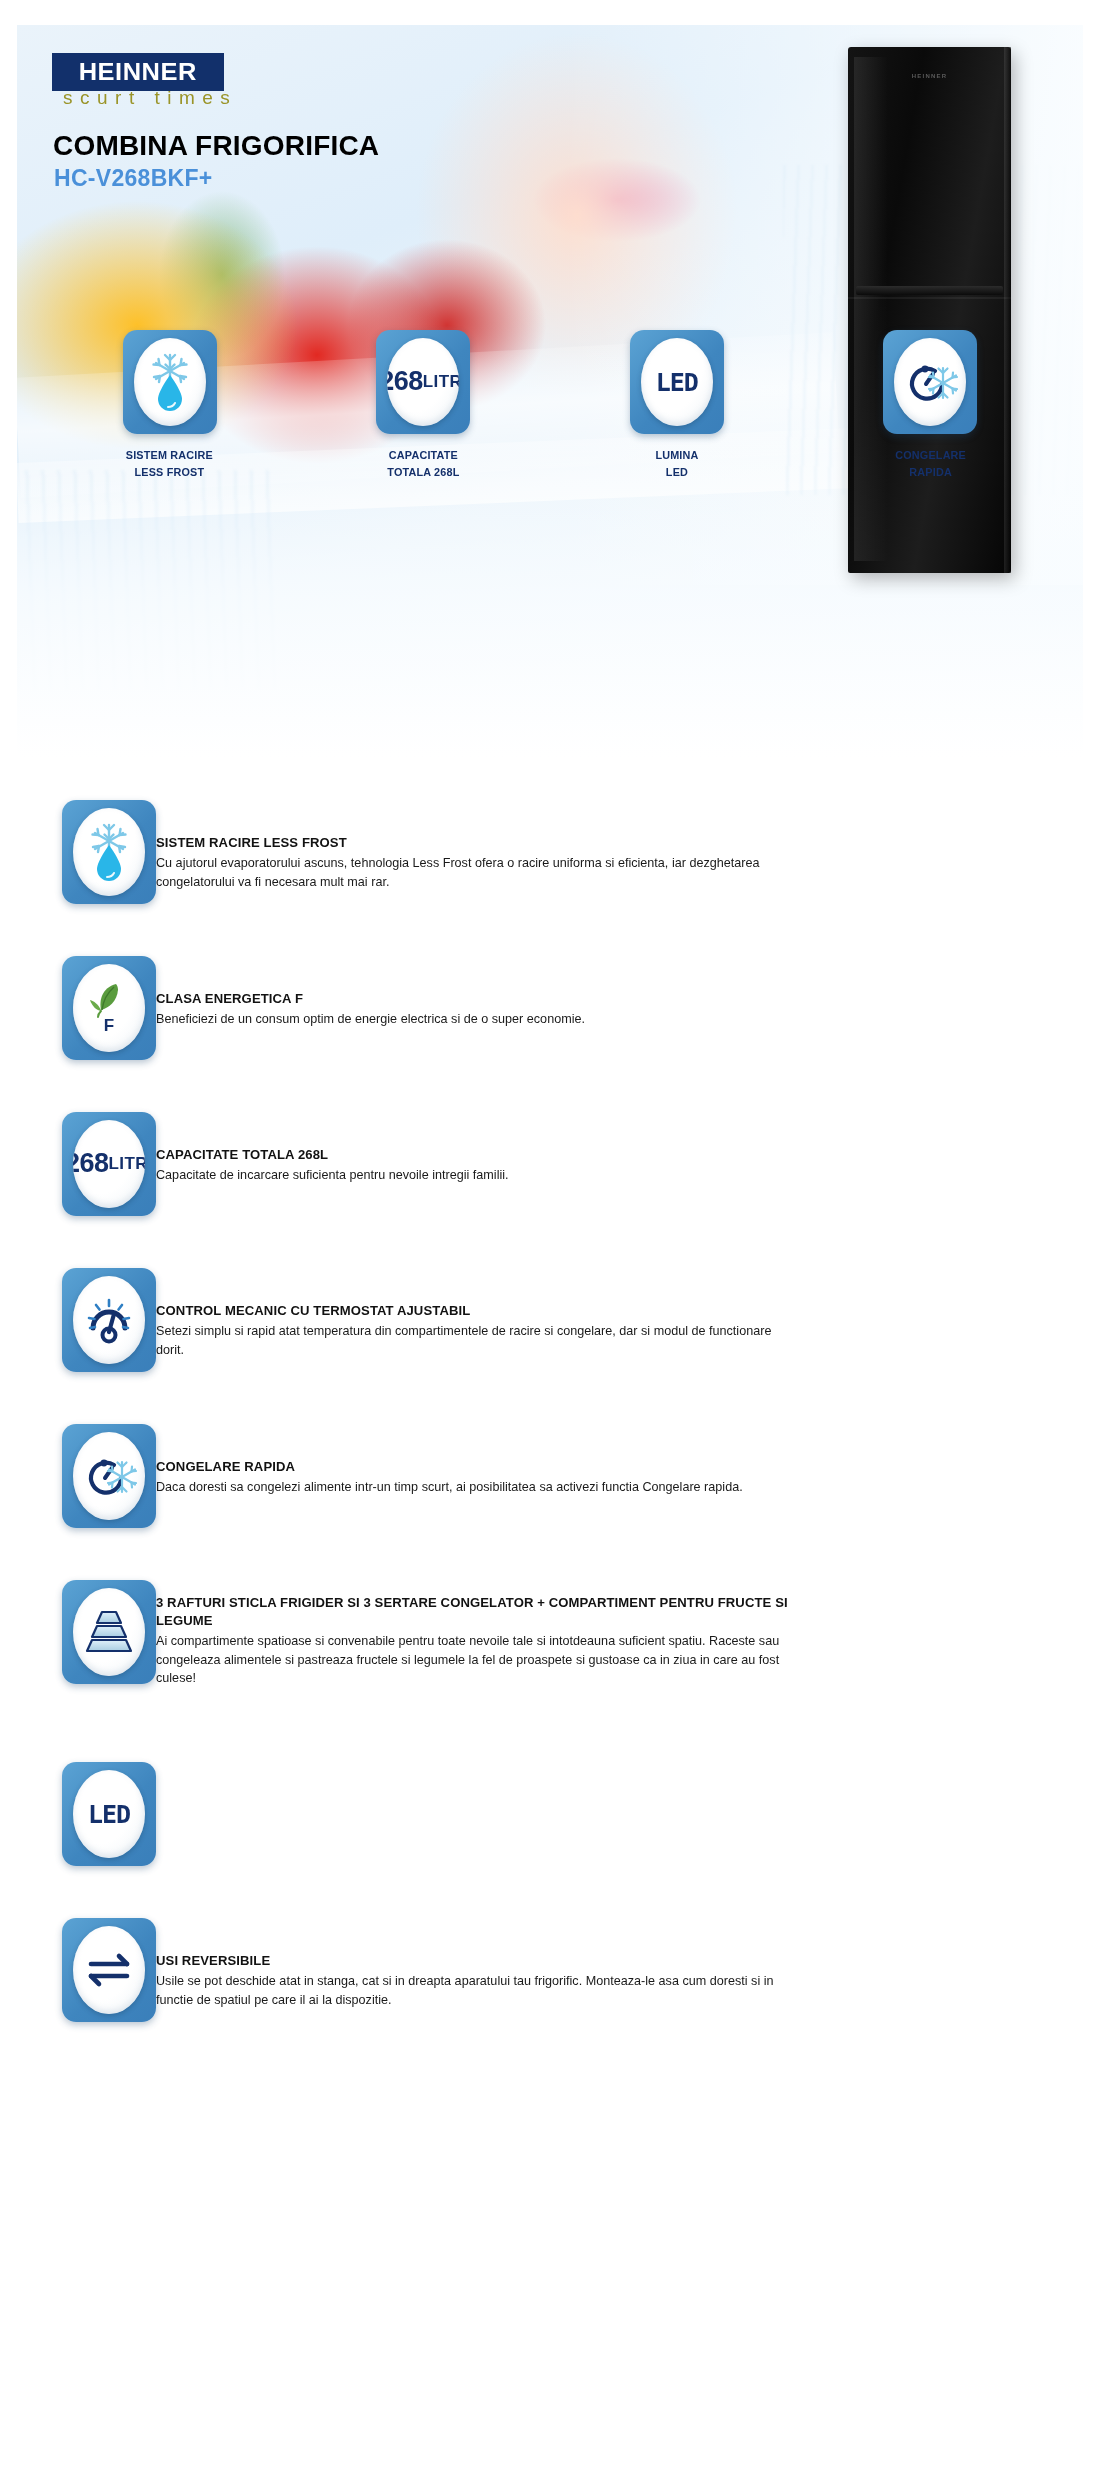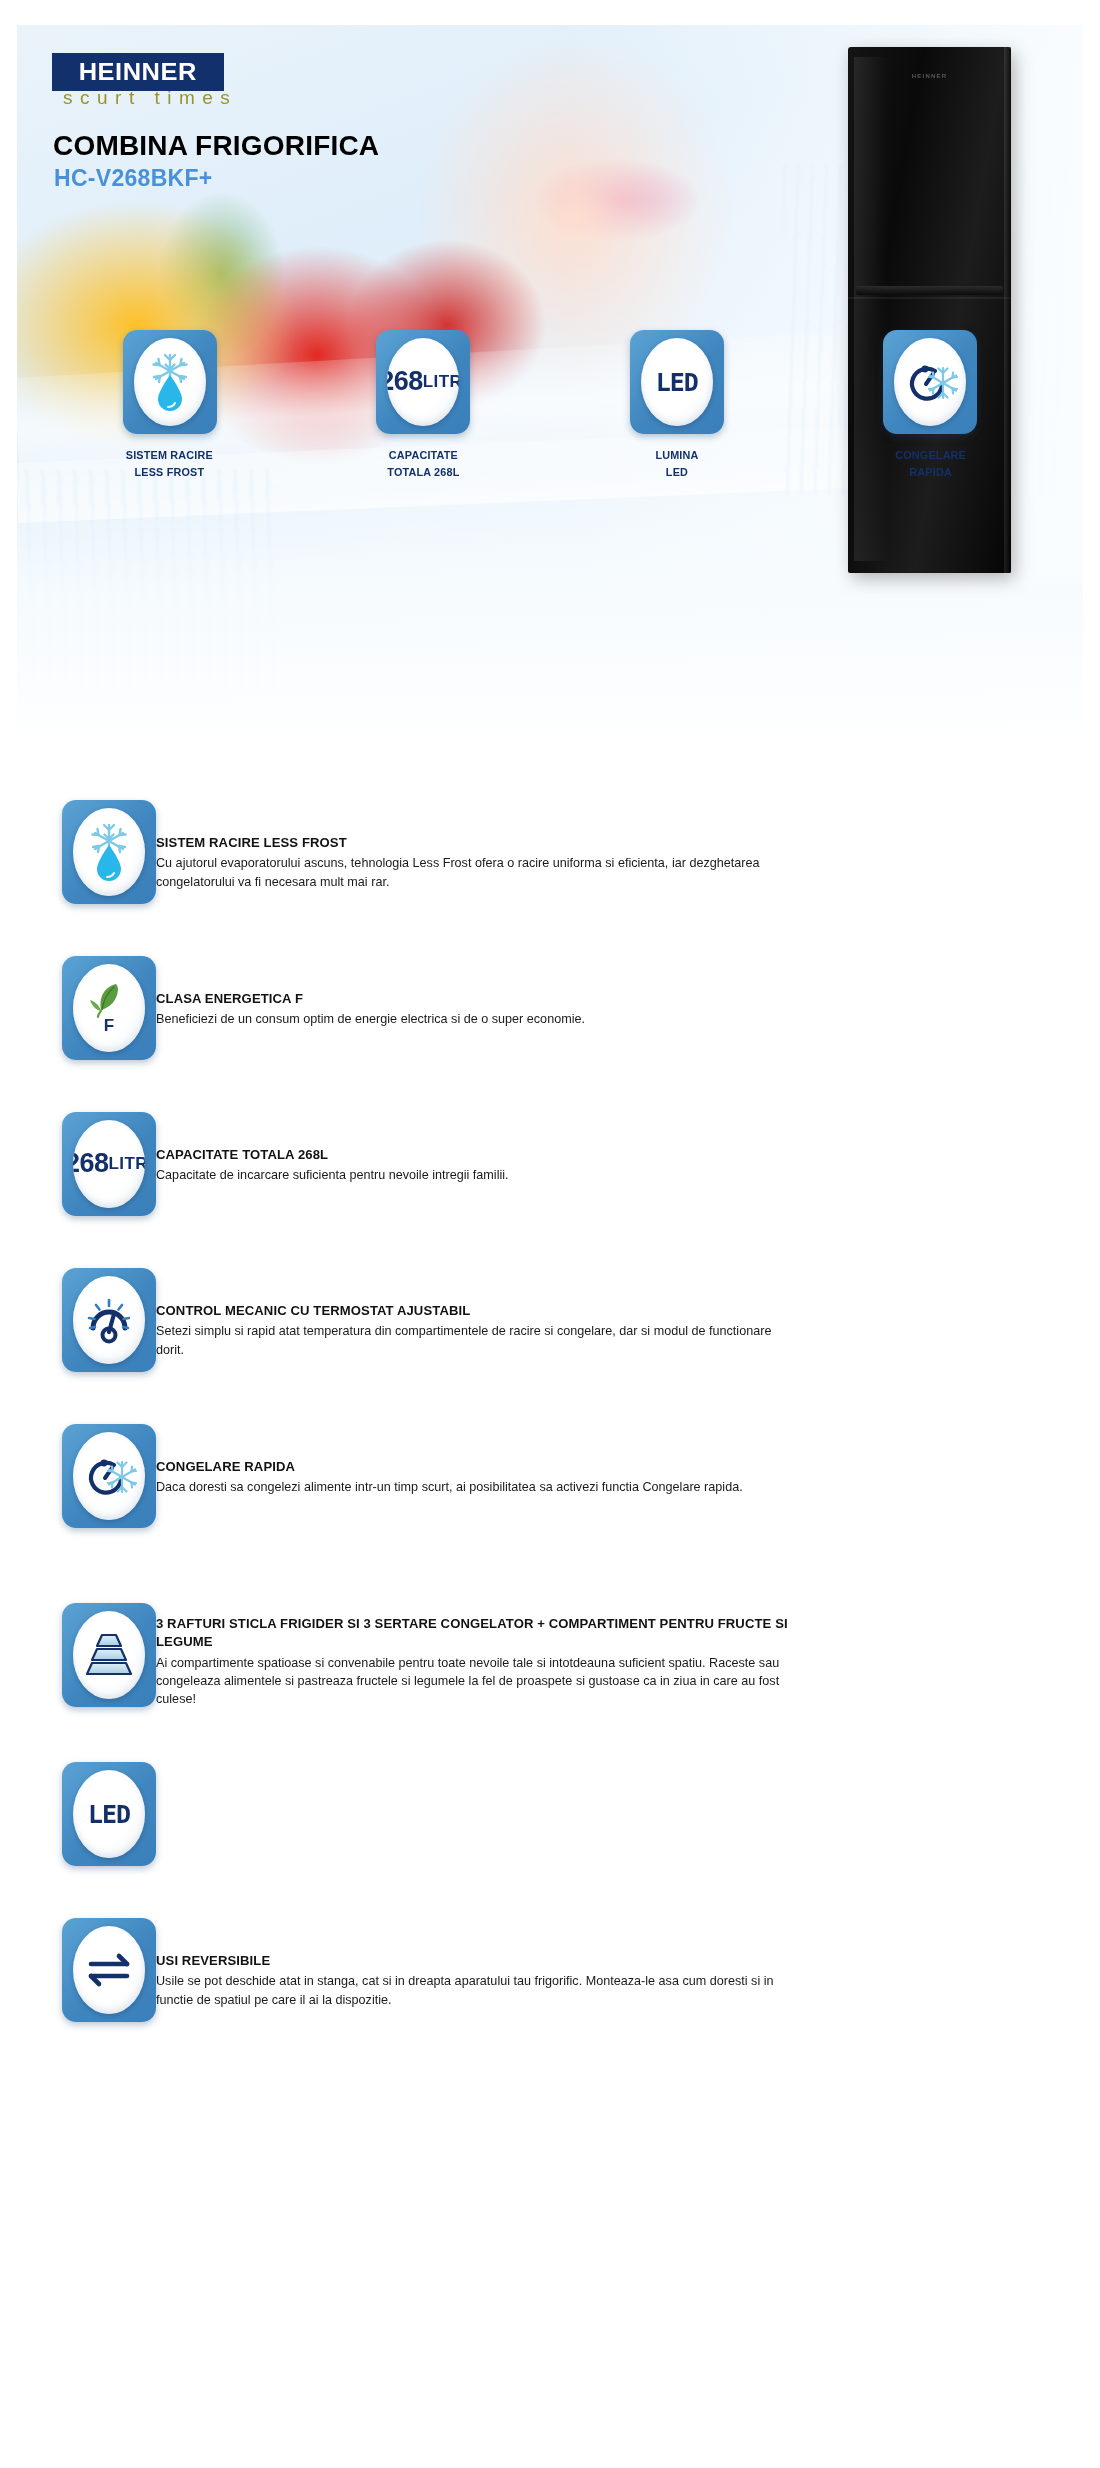--- a/index.html
+++ b/index.html
@@ -234,21 +234,21 @@
   }
   .feature-desc {
     color: #1a1a1a;
     font-size: 13px;
     line-height: 1.42;
     letter-spacing: 0;
     transform: scaleX(.97);
     transform-origin: left center;
   }
   .feature.tall .feature-body { padding-top: 14px; }
-  .feature.tall { min-height: 150px; align-items: center; }
+  .feature.tall { min-height: 150px; }
 
   
   .num-val {
     color: #14306b;
     font-size: 27px;
     font-weight: bold;
     line-height: .96;
     letter-spacing: -.5px;
   }
   .num-unit {

